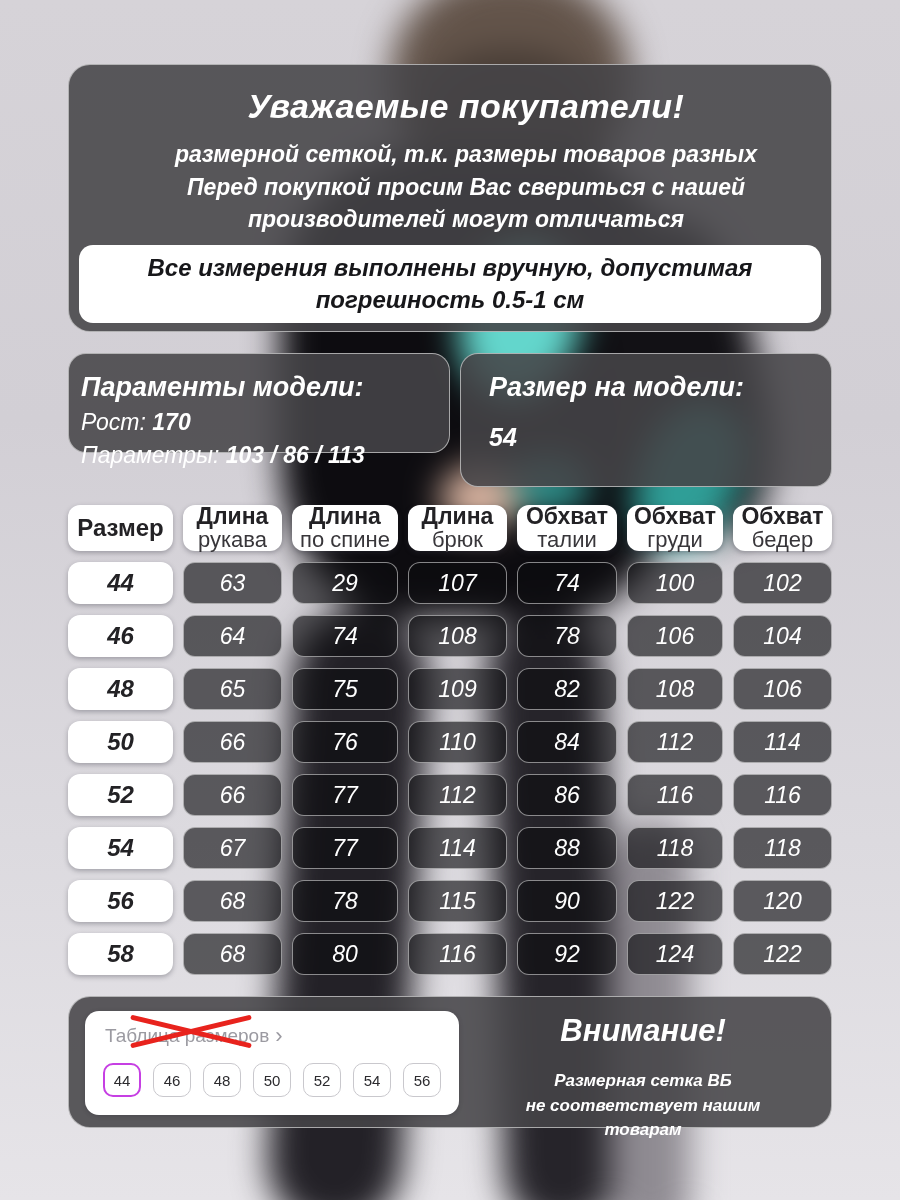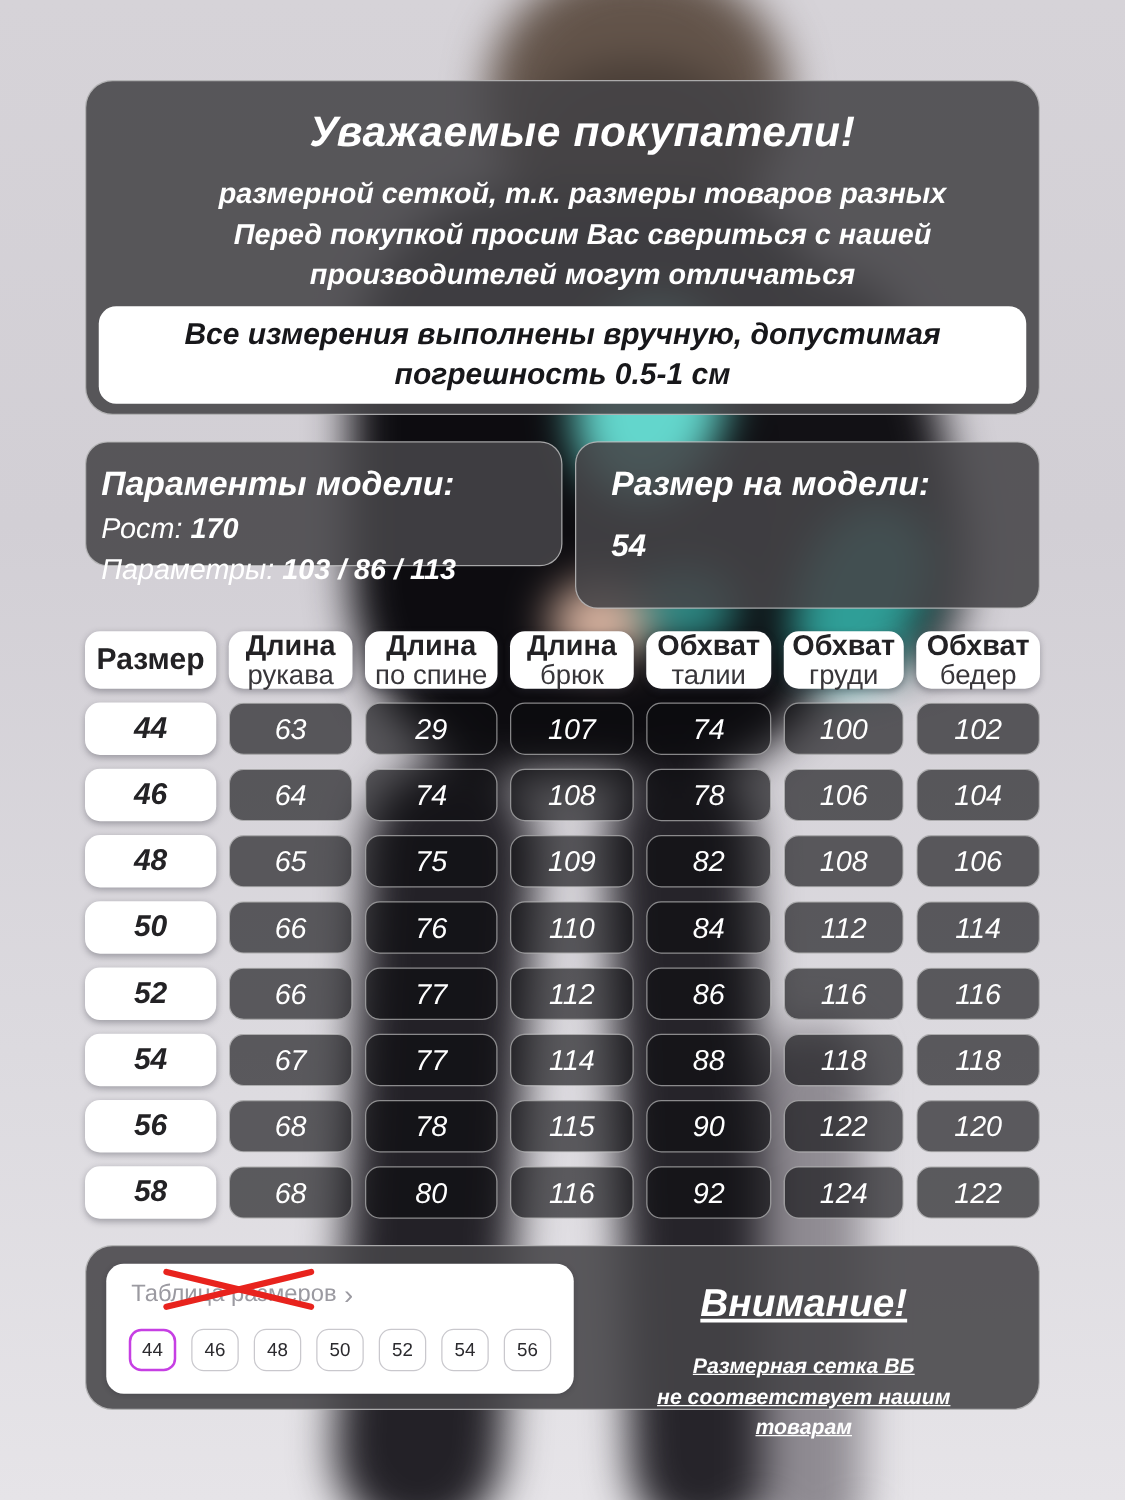--- a/index.html
+++ b/index.html
@@ -74,21 +74,21 @@
   .picker-link .chev { font-size:22px; line-height:1; color:#9b9aa1; }
   .cross-line { position:absolute; left:44px; top:18px; width:124px; height:5px;
                 background:#e8231d; border-radius:3px; }
   .cross-line.a { transform:rotate(13.5deg); }
   .cross-line.b { transform:rotate(-13.5deg); }
   .size-buttons { position:absolute; left:18px; top:52px; display:flex; gap:12px; }
   .size-btn { width:38px; height:34px; border-radius:10px; background:#fff;
               border:1px solid #c9c8cd; display:flex; align-items:center; justify-content:center;
               font-size:15px; color:#2b2a2e; }
   .size-btn.selected { border:2px solid #c63fe3; }
-  .warning { position:absolute; left:398px; top:28px; width:352px; text-align:center;text-decoration:underline; }
+  .warning { position:absolute; left:398px; top:16px; width:352px; text-align:center; }
   .warn-title { font-size:31px; font-weight:800; font-style:italic; }
   .warn-lines { margin-top:20px; font-size:17px; font-weight:700; font-style:italic; line-height:1.45; }
   .warn-lines span { display:block; }
 </style>
 </head>
 <body>
 
 <div class="page">
 
   <div class="photo">

